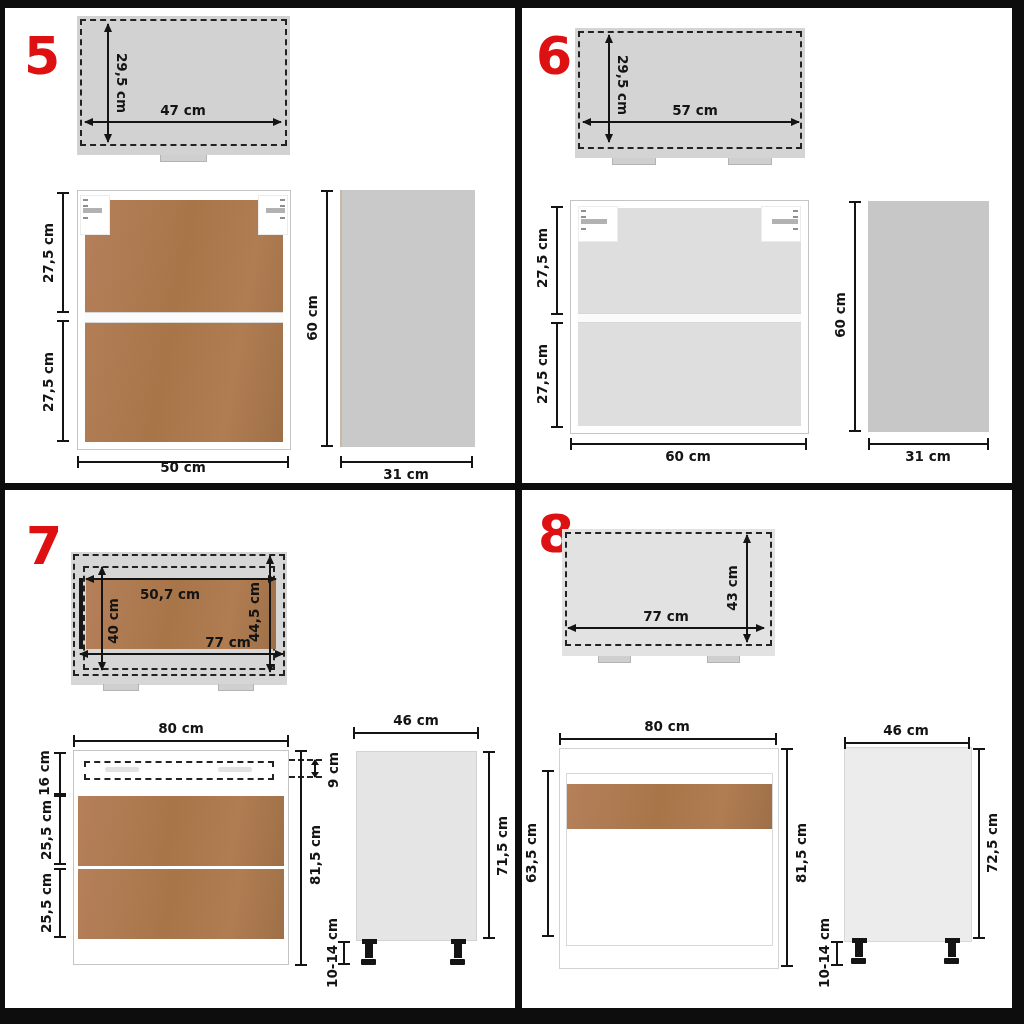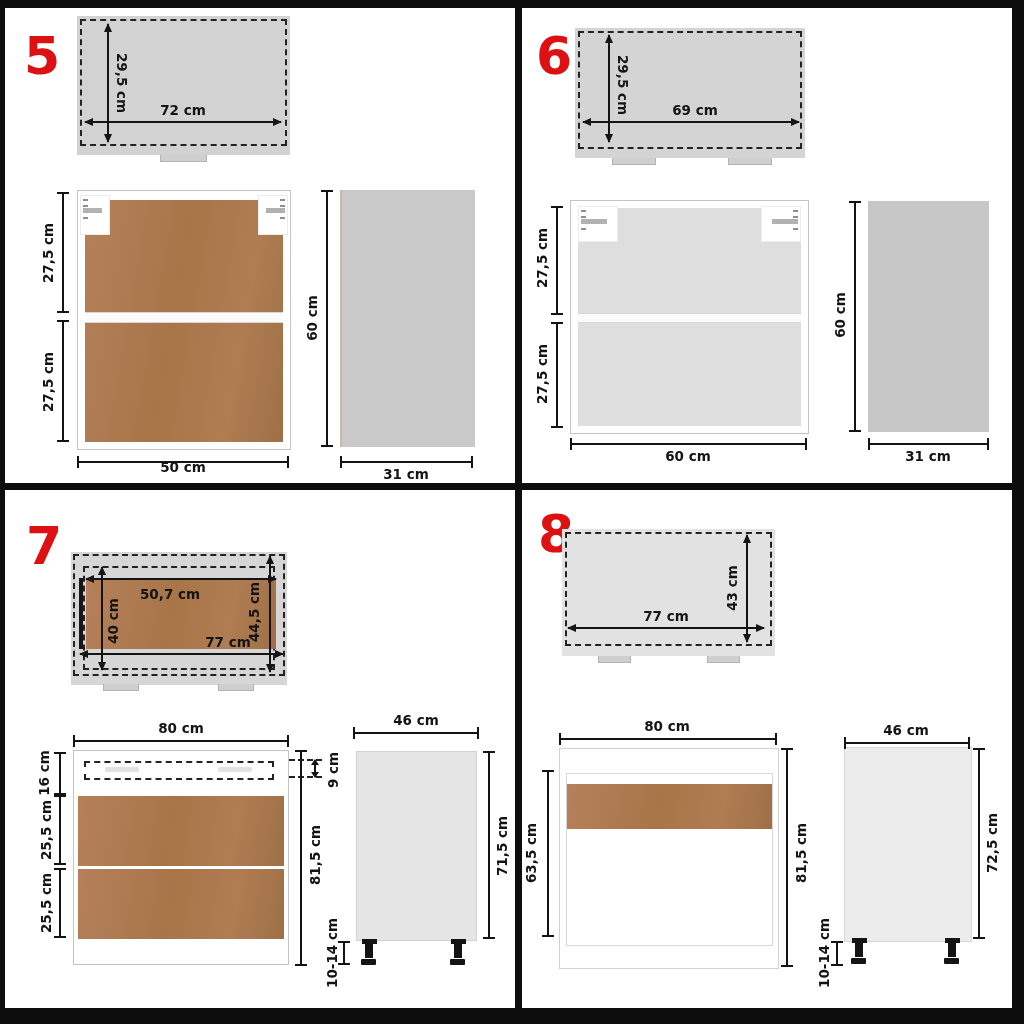--- a/index.html
+++ b/index.html
@@ -69,21 +69,21 @@
 
   <div class="badge" style="left:24px;top:30px;">5</div>
 
   <div class="tv" style="left:77px;top:16px;width:213px;height:139px;background:#d2d2d2;">
     <div class="dash" style="left:3px;top:3px;right:3px;bottom:9px;"></div>
   </div>
   <div class="tab" style="left:160px;top:155px;width:45px;height:6px;"></div>
   <div class="va" style="left:107px;top:24px;height:118px;"></div>
   <div class="lbl cw" style="left:121px;top:83px;">29,5 cm</div>
   <div class="ha" style="left:85px;top:121px;width:196px;"></div>
-  <div class="lbl" style="left:183px;top:111px;">72 cm</div>
+  <div class="lbl" style="left:183px;top:111px;">47 cm</div>
 
   <div class="cab" style="left:77px;top:190px;width:212px;height:258px;">
     <div class="abs wood" style="left:7px;top:9px;width:198px;height:242px;"></div>
     <div class="shelf" style="left:7px;top:121px;width:198px;height:9px;"></div>
     <div class="bracket" style="left:3px;top:5px;width:28px;height:38px;"></div>
     <div class="bracket flip" style="left:181px;top:5px;width:28px;height:38px;"></div>
   </div>
   <div class="vt" style="left:62px;top:192px;height:121px;"></div>
   <div class="lbl ccw" style="left:49px;top:253px;">27,5 cm</div>
   <div class="vt" style="left:62px;top:320px;height:122px;"></div>
@@ -100,21 +100,21 @@
   <div class="badge" style="left:536px;top:30px;">6</div>
 
   <div class="tv" style="left:575px;top:28px;width:230px;height:130px;background:#d4d4d4;">
     <div class="dash" style="left:3px;top:3px;right:3px;bottom:9px;"></div>
   </div>
   <div class="tab" style="left:612px;top:158px;width:42px;height:6px;"></div>
   <div class="tab" style="left:728px;top:158px;width:42px;height:6px;"></div>
   <div class="va" style="left:608px;top:35px;height:107px;"></div>
   <div class="lbl cw" style="left:622px;top:85px;">29,5 cm</div>
   <div class="ha" style="left:583px;top:121px;width:216px;"></div>
-  <div class="lbl" style="left:695px;top:111px;">69 cm</div>
+  <div class="lbl" style="left:695px;top:111px;">57 cm</div>
 
   <div class="cab" style="left:570px;top:200px;width:237px;height:232px;">
     <div class="abs" style="left:7px;top:7px;width:223px;height:218px;background:#dedede;"></div>
     <div class="shelf" style="left:7px;top:112px;width:223px;height:8px;"></div>
     <div class="bracket" style="left:8px;top:6px;width:38px;height:34px;"></div>
     <div class="bracket flip" style="left:191px;top:6px;width:38px;height:34px;"></div>
   </div>
   <div class="vt" style="left:556px;top:206px;height:109px;"></div>
   <div class="lbl ccw" style="left:543px;top:258px;">27,5 cm</div>
   <div class="vt" style="left:556px;top:322px;height:106px;"></div>

